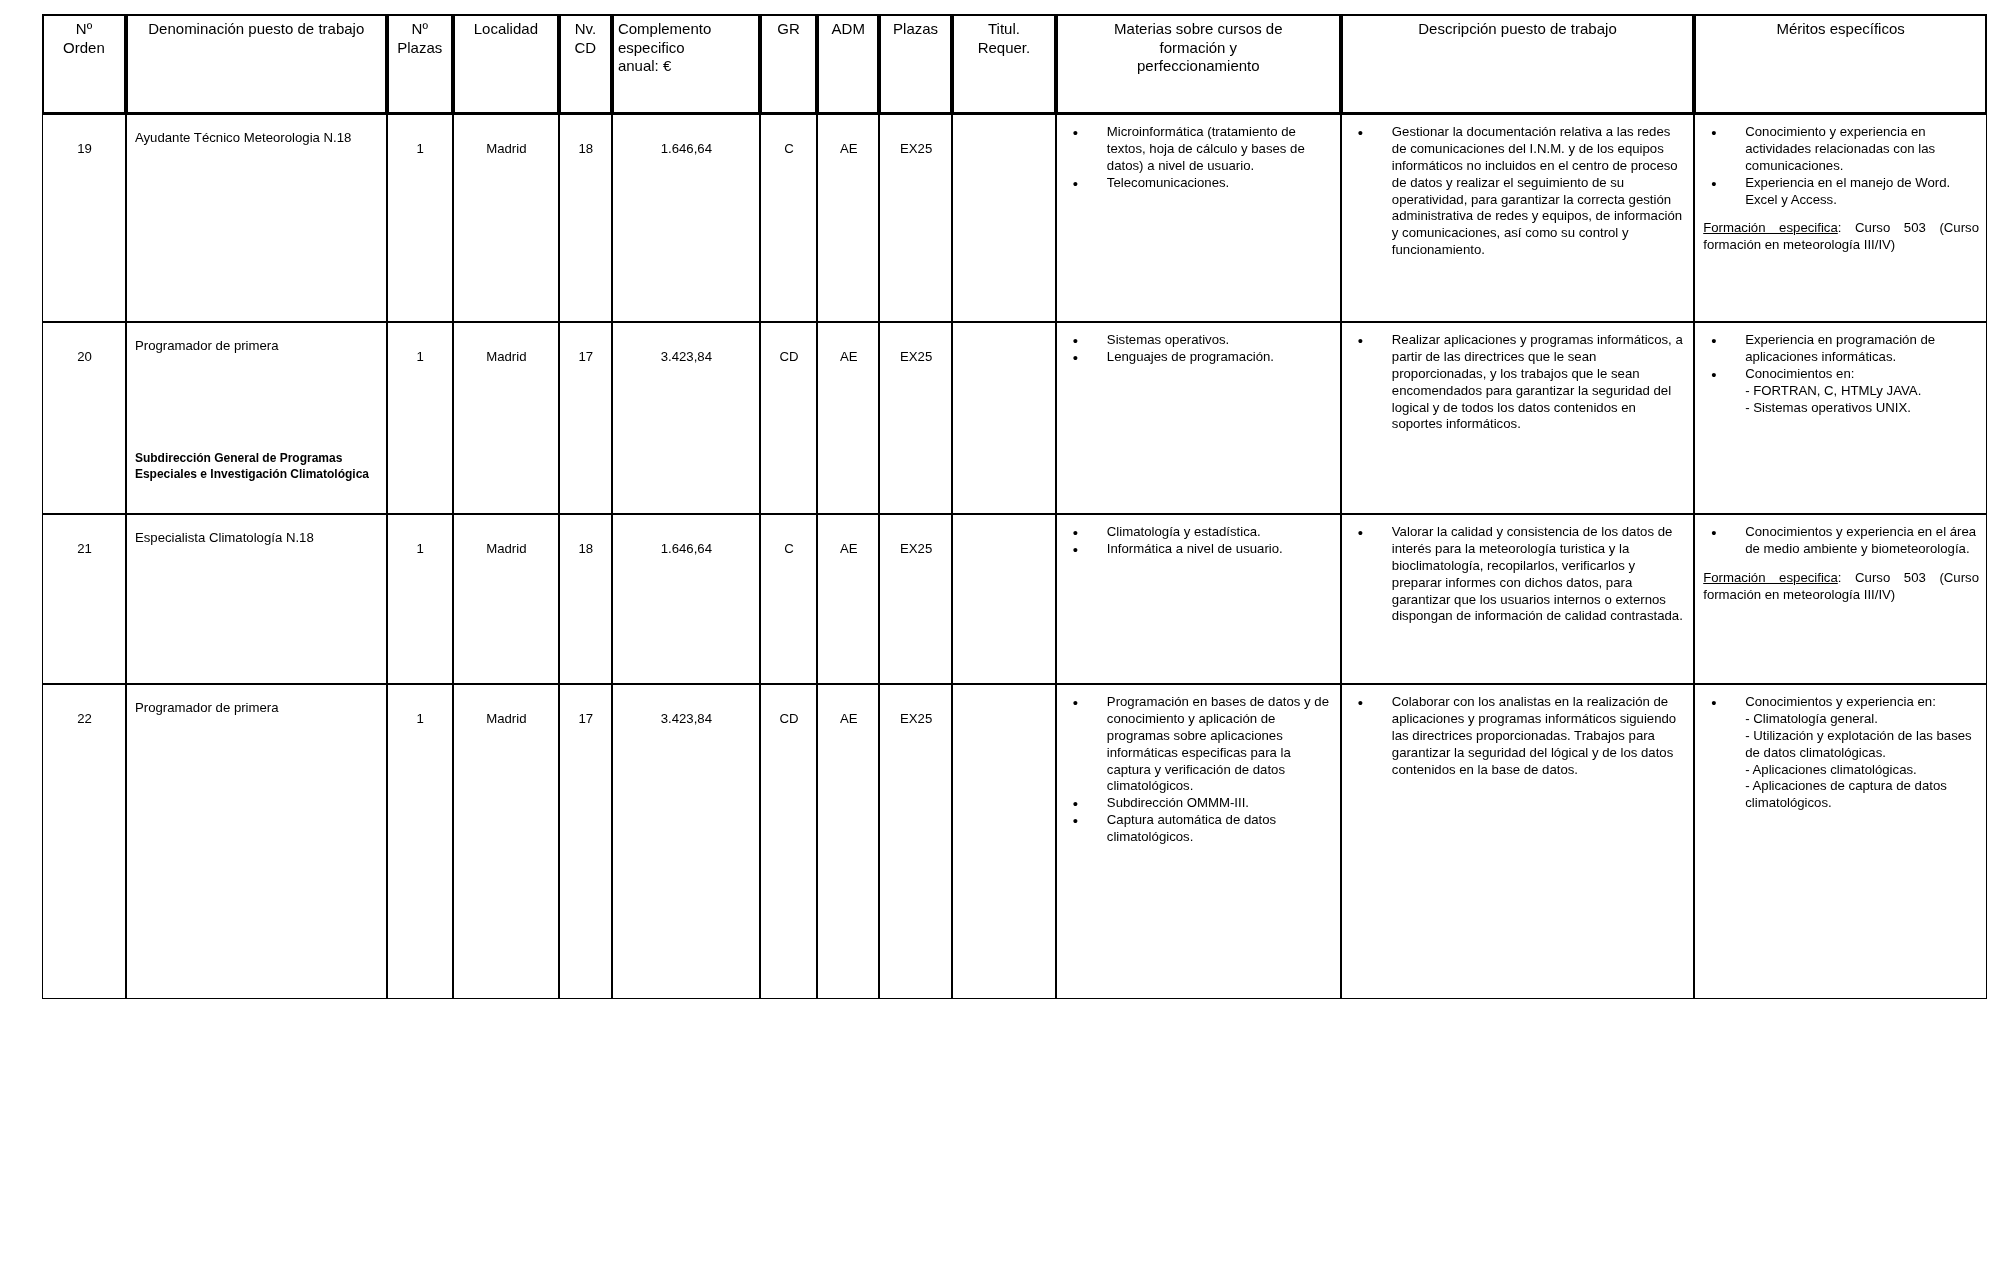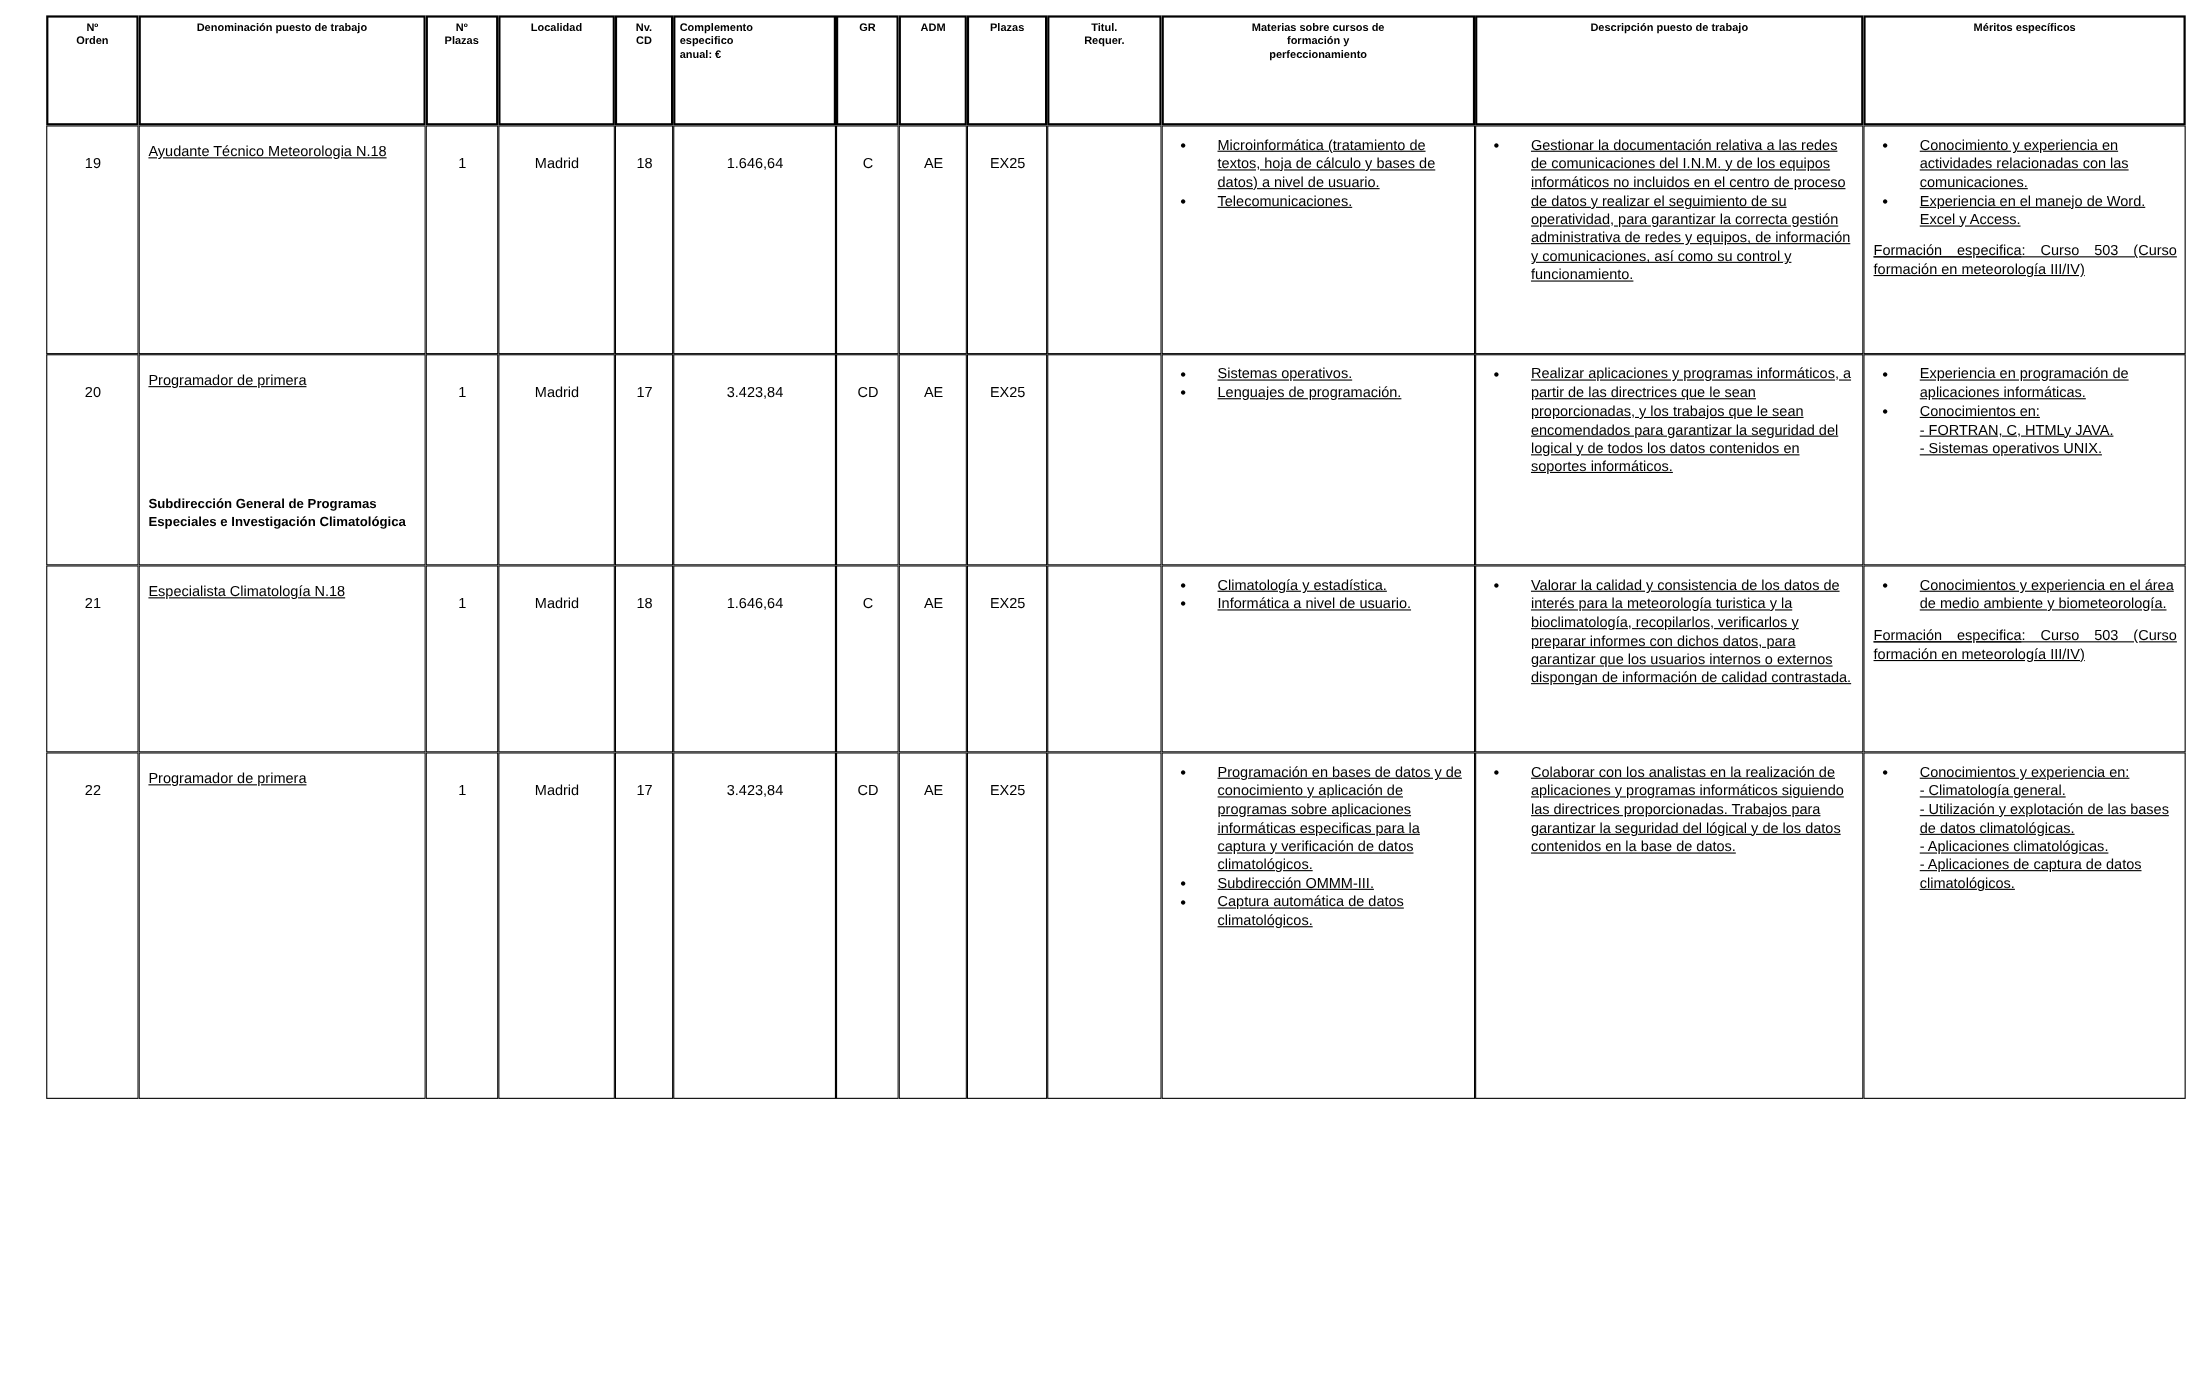--- a/index.html
+++ b/index.html
@@ -41,22 +41,22 @@
     background: #fff;
   }
   table.jobs th { border-width: 2px; }
 
   .cellpad { padding: 6px 7px 7px 8px; }
 
   thead th {
     height: 96px;
     text-align: center;
     vertical-align: middle;
-    font-weight: bold;
-    font-size: 10px;
+    font-weight: normal;
+    font-size: 15px;
     line-height: 1.24;
   }
   thead th .cellpad { padding: 4px 4px; }
 
   
   col.c-orden     { width: 76px; }
   col.c-denom     { width: 236px; }
   col.c-plazas    { width: 60px; }
   col.c-local     { width: 96px; }
   col.c-nvcd      { width: 48px; }
@@ -65,21 +65,21 @@
   col.c-adm       { width: 56px; }
   col.c-cuerpo    { width: 66px; }
   col.c-titul     { width: 94px; }
   col.c-materias  { width: 258px; }
   col.c-desc      { width: 320px; }
   col.c-meritos   { width: 265px; }
 
   td.num, td.ctr { text-align: center; }
   td.num .cellpad, td.ctr .cellpad { padding-top: 26px; }
 
-  .rowtop { padding-top: 9px; text-decoration: underline; }
+  .rowtop { padding-top: 9px; }
 
   ul.bul {
     list-style: none;
     margin: 0;
     padding: 0;
   }
   ul.bul > li {
     position: relative;
     padding-left: 42px;
     margin: 0 0 0 0;

